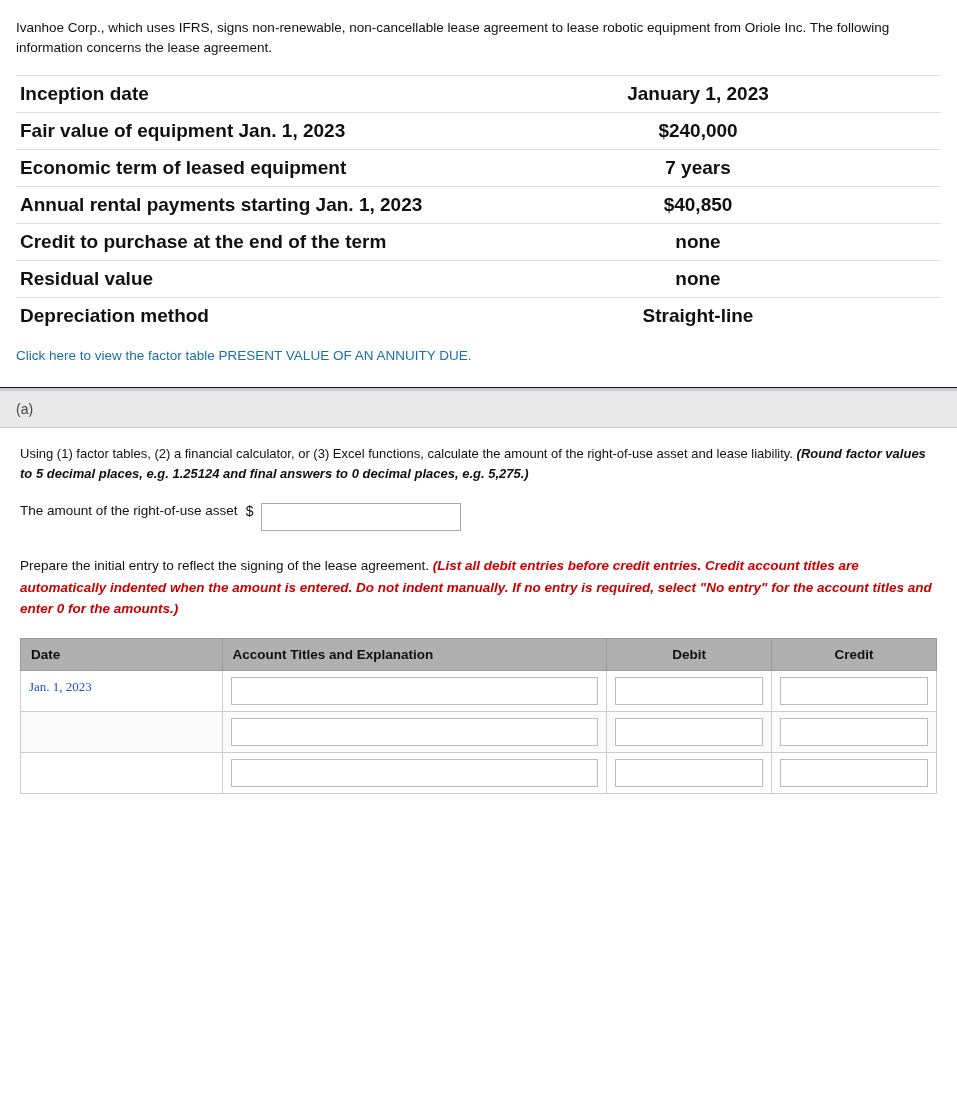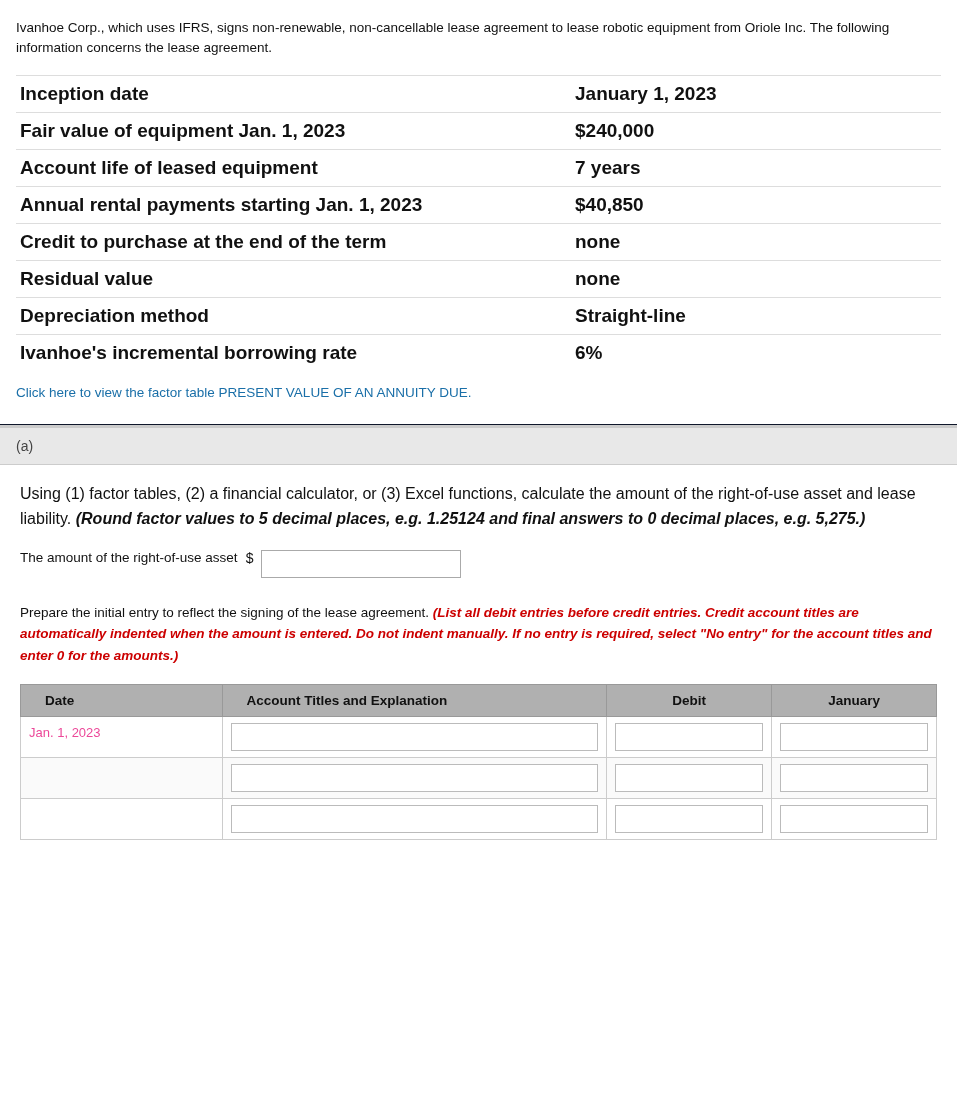--- a/index.html
+++ b/index.html
@@ -40,21 +40,21 @@
     .info-table tr:first-child td {
       border-top: 1px solid #ddd;
     }
 
     .info-table td:first-child {
       width: 60%;
       color: #111;
     }
 
     .info-table td:last-child {
-      text-align: left;
+      text-align: center;
       padding-right: 120px;
       color: #111;
     }
 
     .factor-link {
       display: block;
       margin-top: 14px;
       margin-bottom: 14px;
       color: #1a6fa8;
       text-decoration: none;
@@ -68,21 +68,21 @@
       color: #444;
       border-top: 1px solid #ccc;
       border-bottom: 1px solid #ccc;
     }
 
     .section-a-body {
       padding: 16px 20px;
     }
 
     .instruction-text {
-      font-size: 16px;
+      font-size: 13px;
       line-height: 1.6;
       margin-bottom: 18px;
       color: #111;
     }
 
     .instruction-text .italic-bold {
       font-style: italic;
       font-weight: bold;
     }
 
@@ -129,21 +129,21 @@
       width: 100%;
       border-collapse: collapse;
       margin-top: 8px;
     }
 
     .journal-table thead tr {
       background: #b0b0b0;
     }
 
     .journal-table thead th {
-      padding: 8px 24px;
+      padding: 8px 10px;
       font-size: 13.5px;
       font-weight: bold;
       color: #111;
       text-align: left;
       border: 1px solid #999;
     }
 
     .journal-table thead th.debit-col,
     .journal-table thead th.credit-col {
       text-align: center;
@@ -159,23 +159,24 @@
 
     .journal-table tbody td {
       border: 1px solid #ccc;
       padding: 6px 8px;
       font-size: 13px;
     }
 
     .journal-table tbody td.date-cell {
       white-space: nowrap;
       width: 90px;
-      color: #ec4899;
+      color: #1d4ed8;
       vertical-align: top;
       padding-top: 8px;
+      font-family: Liberation Serif, serif;
     }
 
     .journal-table tbody td.account-cell {
       width: 42%;
     }
 
     .journal-table tbody td.debit-cell,
     .journal-table tbody td.credit-cell {
       width: 18%;
     }
@@ -204,42 +205,38 @@
     <tbody id="info-table-body">
     <tr>
       <td>Inception date</td>
       <td>January 1, 2023</td>
     </tr>
         <tr>
       <td>Fair value of equipment Jan. 1, 2023</td>
       <td>$240,000</td>
     </tr>
         <tr>
-      <td>Account life of leased equipment</td>
+      <td>Economic term of leased equipment</td>
       <td>7 years</td>
     </tr>
         <tr>
       <td>Annual rental payments starting Jan. 1, 2023</td>
       <td>$40,850</td>
     </tr>
         <tr>
       <td>Credit to purchase at the end of the term</td>
       <td>none</td>
     </tr>
         <tr>
       <td>Residual value</td>
       <td>none</td>
     </tr>
         <tr>
       <td>Depreciation method</td>
       <td>Straight-line</td>
-    </tr>
-        <tr>
-      <td>Ivanhoe's incremental borrowing rate</td>
-      <td>6%</td>
     </tr>
       </tbody>
   </table>
 
   <a href="#" class="factor-link">Click here to view the factor table PRESENT VALUE OF AN ANNUITY DUE.</a>
 </div>
 
 <hr class="separator">
 
 <div class="section-a-header">
@@ -262,21 +259,21 @@
     <span>Prepare the initial entry to reflect the signing of the lease agreement.</span>
     <span class="red-italic-bold">(List all debit entries before credit entries. Credit account titles are automatically indented when the amount is entered. Do not indent manually. If no entry is required, select "No entry" for the account titles and enter 0 for the amounts.)</span>
   </p>
 
   <table class="journal-table">
     <thead>
       <tr>
         <th class="date-col">Date</th>
         <th class="account-col">Account Titles and Explanation</th>
         <th class="debit-col">Debit</th>
-        <th class="credit-col">January</th>
+        <th class="credit-col">Credit</th>
       </tr>
     </thead>
     <tbody id="journal-table-body">
     <tr>
       <td class="date-cell">Jan. 1, 2023</td>
       <td class="account-cell">
         <input type="text" class="journal-input" value="" style="">
       </td>
       <td class="debit-cell">
         <input type="text" class="journal-input" value="" style="">

